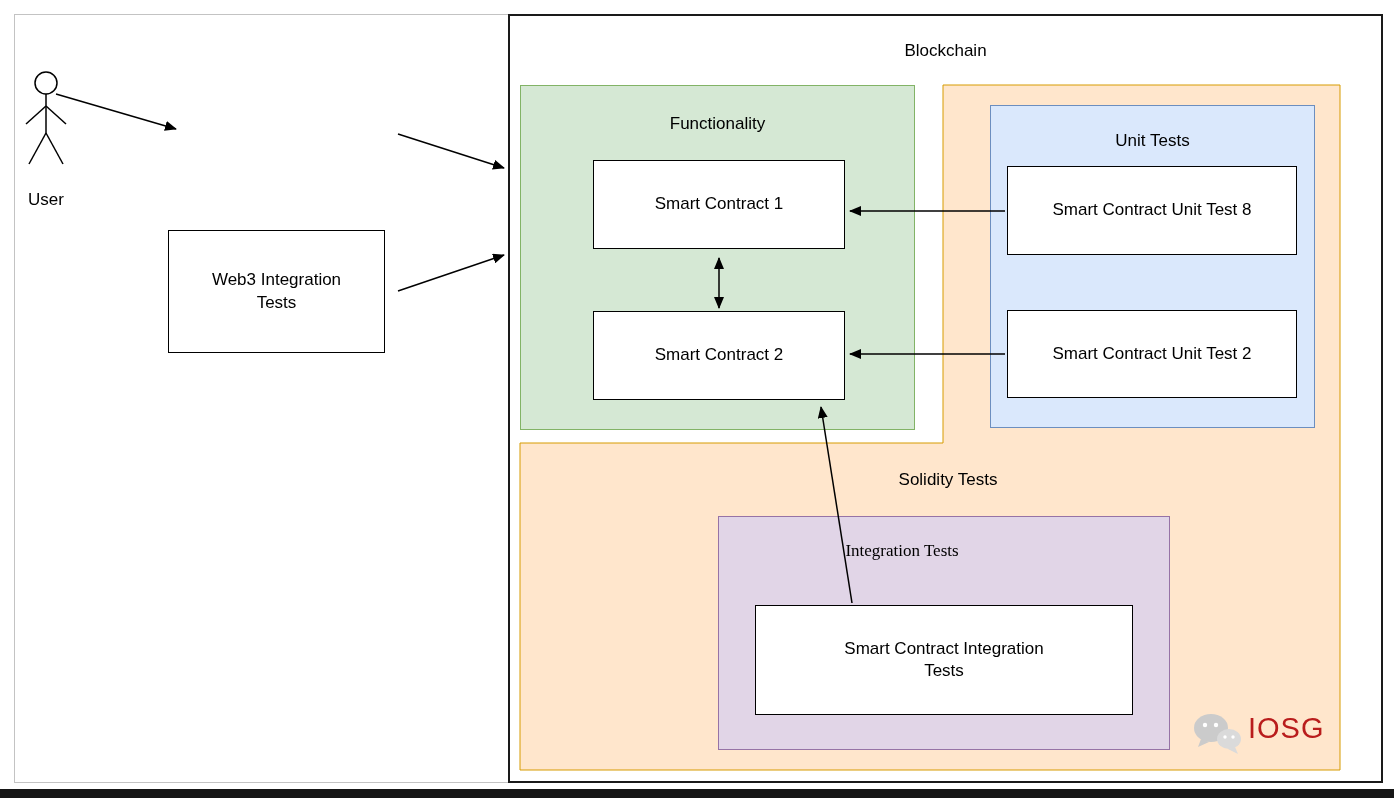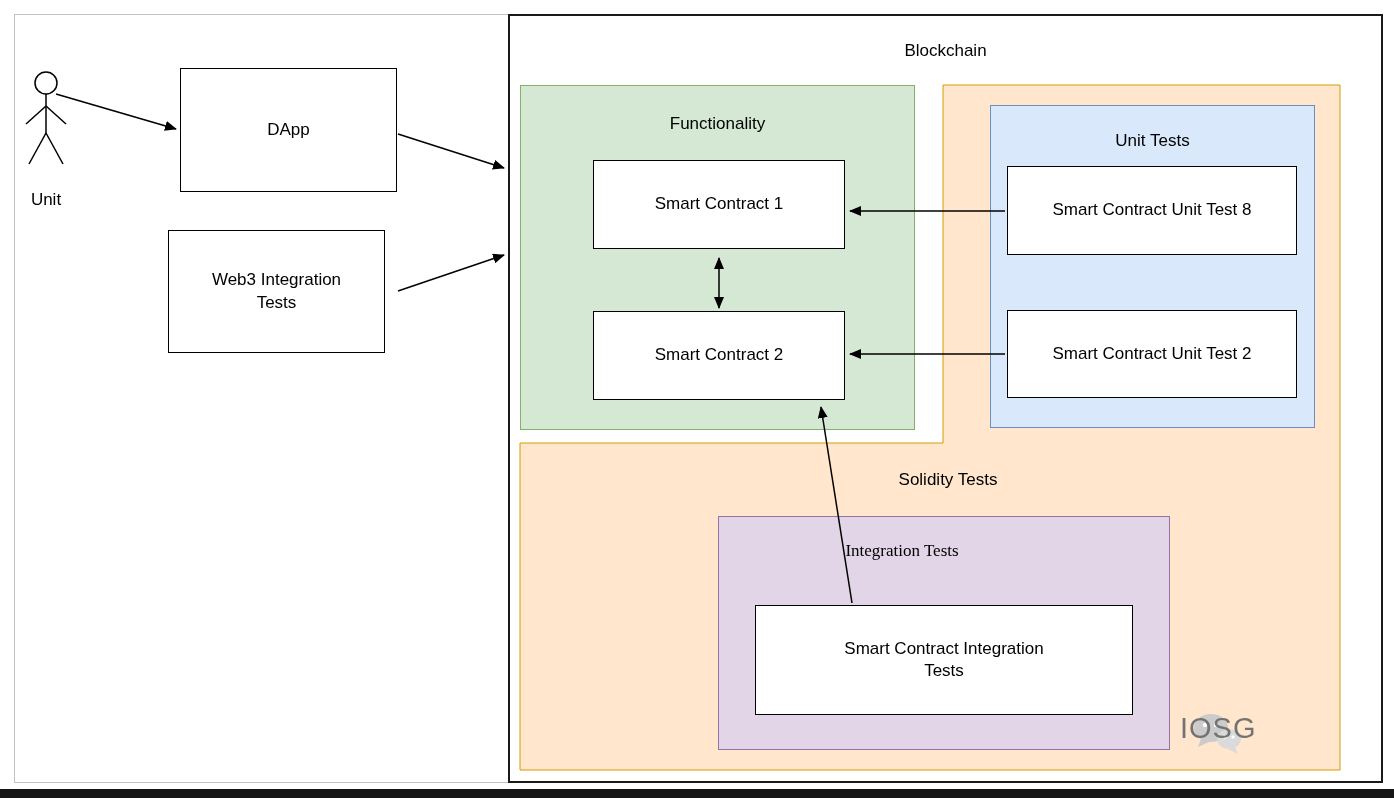--- a/index.html
+++ b/index.html
@@ -19,21 +19,21 @@
                background:var(--blue-fill,#dae8fc);border:1px solid var(--blue-border,#6c8ebf);z-index:3;}
   .region.purple{left:718px;top:516px;width:452px;height:234px;
                  background:var(--purple-fill,#e1d5e7);border:1px solid var(--purple-border,#9673a6);z-index:3;}
   .node{box-sizing:border-box;background:var(--node-fill,#ffffff);border:1.5px solid var(--node-border,#000);
         display:flex;align-items:center;justify-content:center;text-align:center;
         font-size:17px;line-height:1.3;z-index:4;}
   .rlabel{font-size:17px;text-align:center;z-index:6;}
   svg.arrows{left:0;top:0;z-index:5;pointer-events:none;}
   svg.arrows line{stroke:#000;stroke-width:1.5px;}
   .actor{stroke:#000;stroke-width:1.5px;fill:none;}
-  .watermark-text{left:1180px;top:712px;font-size:29px;color:#737373;font-weight:500;
+  .watermark-text{left:1248px;top:712px;font-size:29px;color:#b91c1c;font-weight:500;
                   letter-spacing:1px;z-index:6;}
   .wechat{left:1190px;top:709px;z-index:6;}
   .bottom-bar{left:0;top:789px;width:1394px;height:9px;background:#161616;z-index:7;}
 </style>
 </head>
 <body>
 
 <div class="canvas">
 
   <div class="abs outer-border"></div>
@@ -45,25 +45,22 @@
 
   <div class="abs region green"></div>
   <div class="abs region blue"></div>
   <div class="abs region purple"></div>
 
   <div class="abs rlabel" style="left:508px;top:41px;width:875px;">Blockchain</div>
   <div class="abs rlabel" style="left:520px;top:114px;width:395px;">Functionality</div>
   <div class="abs rlabel" style="left:990px;top:131px;width:325px;">Unit Tests</div>
   <div class="abs rlabel" style="left:848px;top:470px;width:200px;">Solidity Tests</div>
   <div class="abs rlabel" style="left:676px;top:541px;width:452px;font-family:Liberation Serif, serif;">Integration Tests</div>
-  <div class="abs rlabel" style="left:6px;top:190px;width:80px;">Unit</div>
+  <div class="abs rlabel" style="left:6px;top:190px;width:80px;">User</div>
 
-  <div class="abs node" style="left:180px;top:68px;width:217px;height:124px;">
-    <span>DApp</span>
-  </div>
   <div class="abs node" style="left:168px;top:230px;width:217px;height:123px;">
     <span style="max-width:150px;">Web3 Integration Tests</span>
   </div>
   <div class="abs node" style="left:593px;top:160px;width:252px;height:89px;">
     <span>Smart Contract 1</span>
   </div>
   <div class="abs node" style="left:593px;top:311px;width:252px;height:89px;">
     <span>Smart Contract 2</span>
   </div>
   <div class="abs node" style="left:1007px;top:166px;width:290px;height:89px;">

